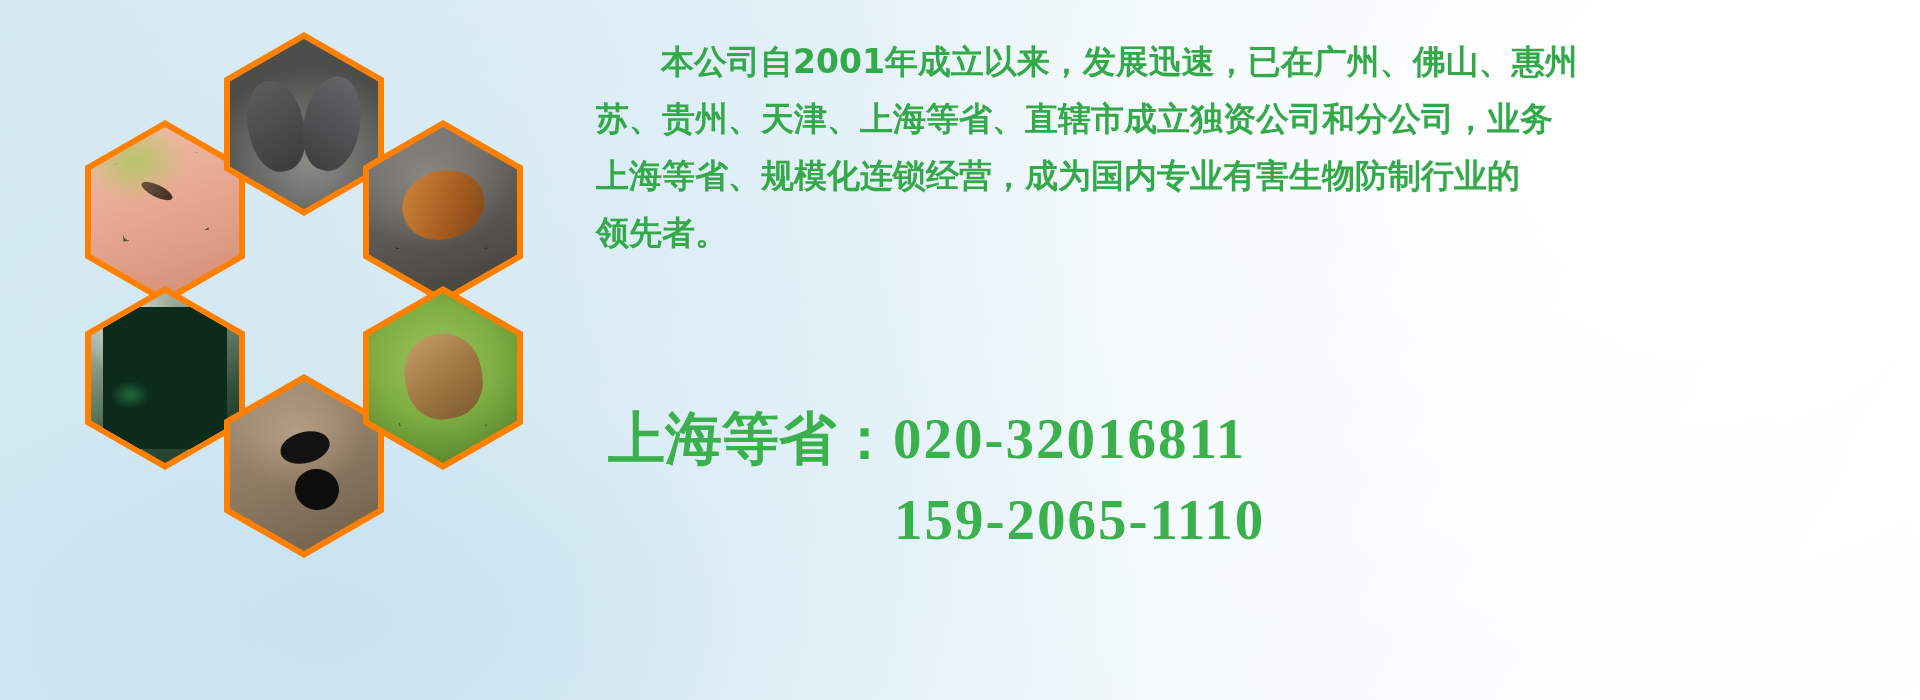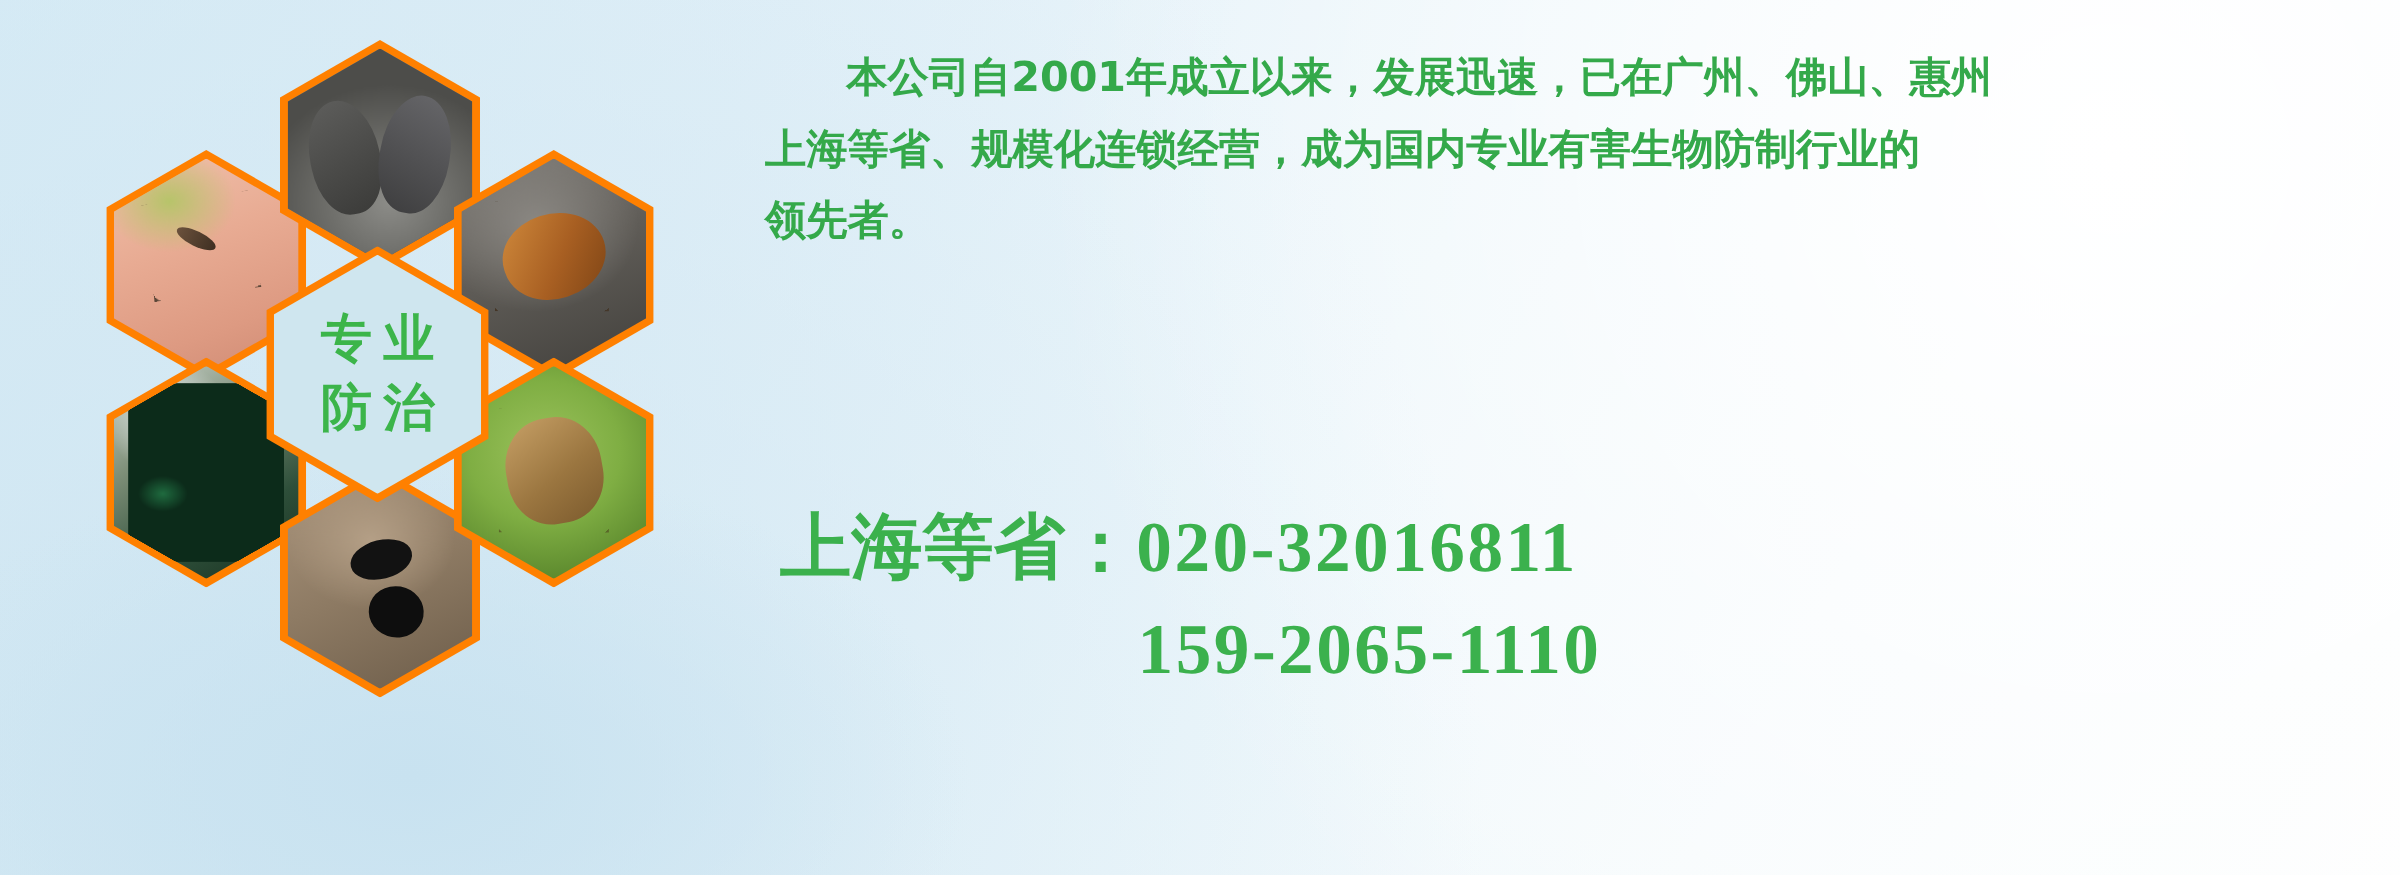--- a/index.html
+++ b/index.html
@@ -137,21 +137,21 @@
     transform:rotate(-10deg);
   }
   .a-stinkbug::after{
     content:"";position:absolute;left:20%;top:20%;width:60%;height:58%;
     background:
       linear-gradient(52deg, rgba(70,50,25,.55) 0 2px, rgba(0,0,0,0) 2px 100%),
       linear-gradient(-48deg, rgba(70,50,25,.5) 0 2px, rgba(0,0,0,0) 2px 100%);
   }
 
   
-  #content{position:absolute;left:612px;top:0;width:1308px;height:700px;}
+  #content{position:absolute;left:596px;top:0;width:1308px;height:700px;}
   #paragraph{
     position:absolute;left:0;top:33px;width:1300px;
     color:#34a94a;font-size:33px;line-height:57px;font-weight:bold;
     letter-spacing:0px;text-align:justify;
   }
   #paragraph .ln{display:block;white-space:nowrap;}
   #paragraph .ln.first{text-indent:65px;}
 
   #contact{position:absolute;left:12px;top:398px;width:1300px;color:#3bb14d;}
   .c-line{font-size:57px;font-weight:bold;line-height:80px;white-space:nowrap;}
@@ -195,34 +195,27 @@
           <div class="art a-ant"></div>
         </div>
     </div>
 
     <div class="hex" style="left:278px;top:276px;">
       <div class="inner">
           <div class="art a-stinkbug"></div>
         </div>
     </div>
 
-    <div class="hex center" style="left:128px;top:187px;">
-      <div class="inner">
-        <div class="hex-label">
-          <span>专业</span>
-          <span>防治</span>
-        </div>
-      </div>
-    </div>
   </div>
 
   <div id="content">
 
     <div id="paragraph">
       <span class="ln first">本公司自2001年成立以来，发展迅速，已在广州、佛山、惠州</span>
+      <span class="ln">苏、贵州、天津、上海等省、直辖市成立独资公司和分公司，业务</span>
       <span class="ln">上海等省、规模化连锁经营，成为国内专业有害生物防制行业的</span>
       <span class="ln">领先者。</span>
     </div>
 
     <div id="contact">
       <div class="c-line">
         <span>上海等省：</span><span class="num">020-32016811</span>
       </div>
       <div class="c-line second">
         <span class="num">159-2065-1110</span>

